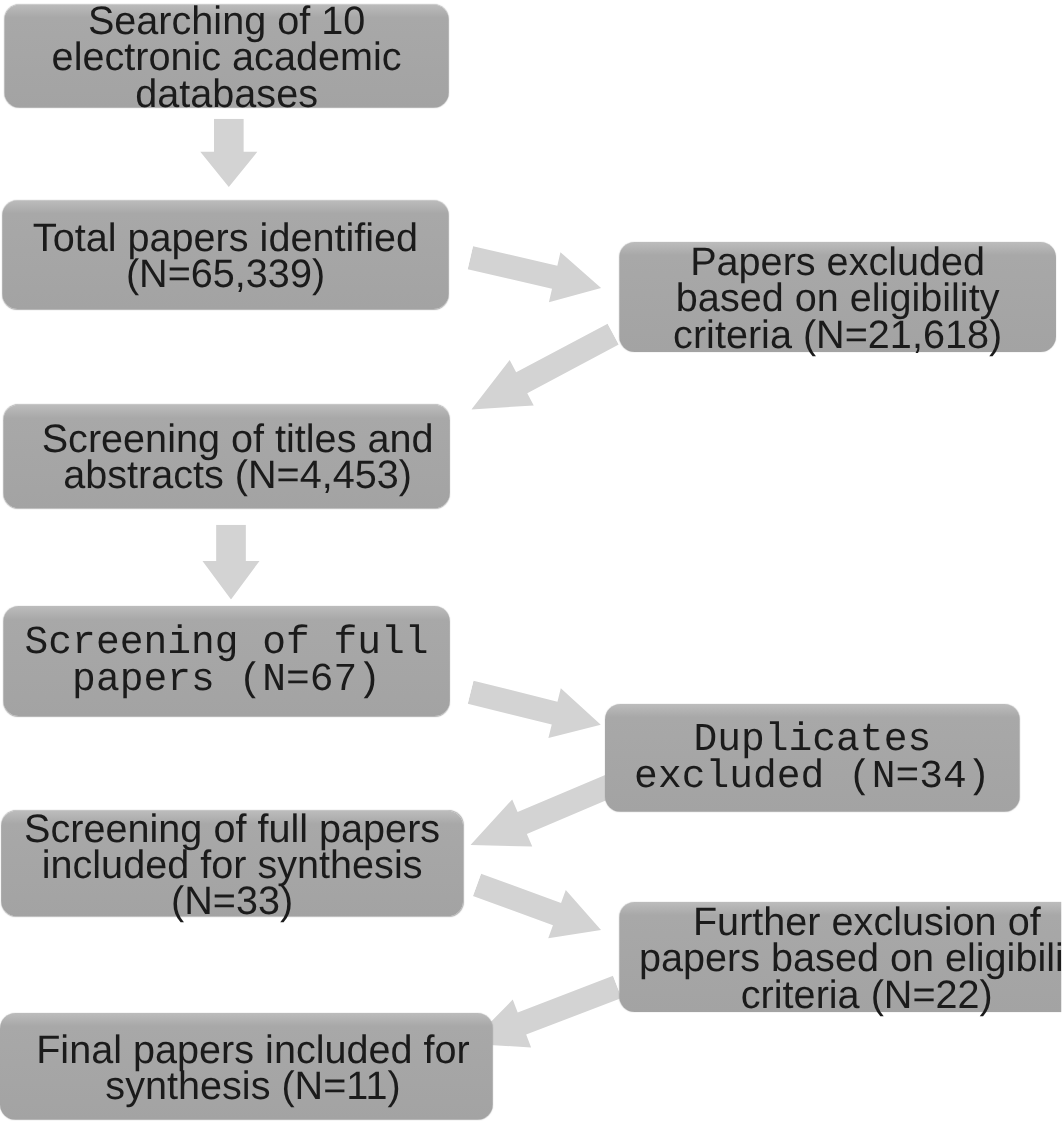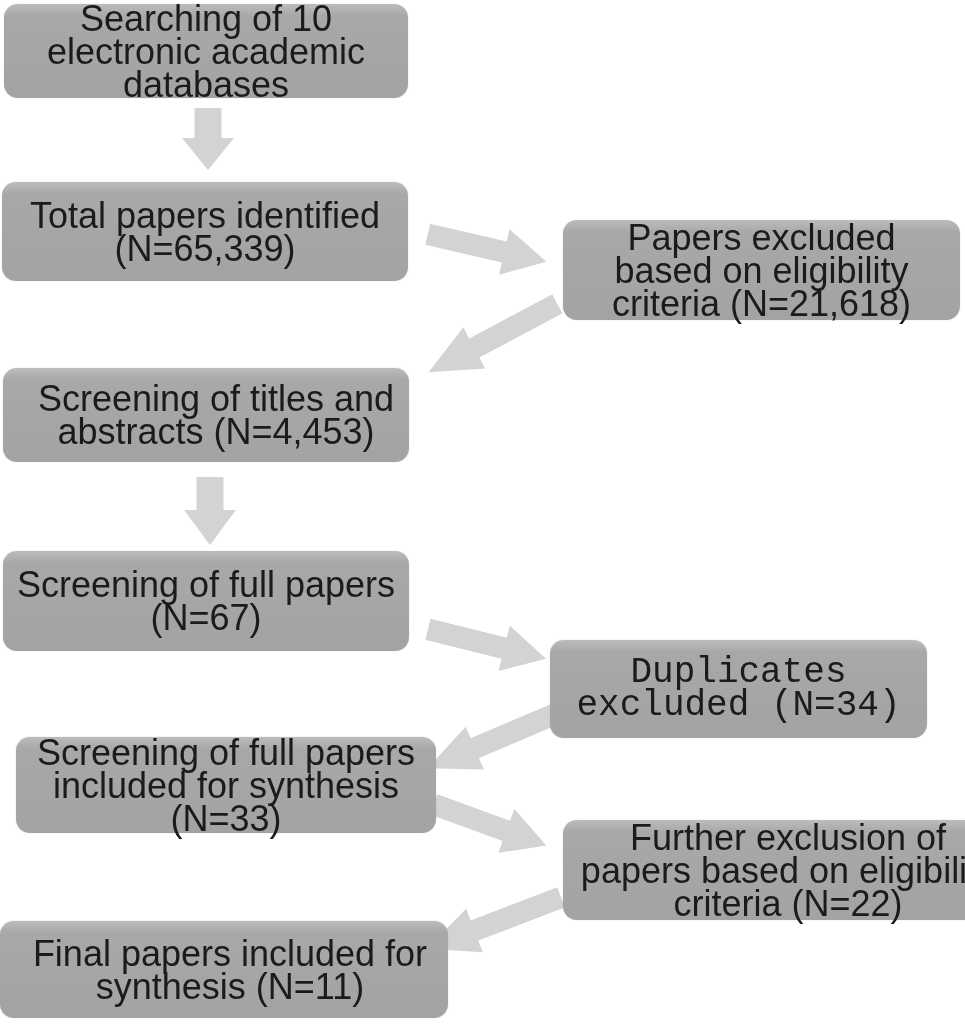--- a/index.html
+++ b/index.html
@@ -39,22 +39,22 @@
   .arrow {
     position: absolute;
   }
   .arrow svg { display: block; width: 100%; height: 100%; }
   .arrow polygon { fill: var(--arrow-fill); }
 
   
   #n-search    { left: 4px;   top: 4px;   width: 404px; height: 94px; }
   #n-ident     { left: 2px;   top: 182px; width: 406px; height: 99px; }
   #n-titles    { left: 3px;   top: 368px; width: 406px; height: 94px; padding-left: 32px; }
-  #n-fullpap   { left: 3px;   top: 551px; width: 406px; height: 100px; }
-  #n-synscr    { left: 16px;   top: 737px; width: 420px; height: 96px; align-items: center; }
+  #n-fullpap   { left: 3px;   top: 551px; width: 406px; height: 100px; font-family: Liberation Mono, monospace; }
+  #n-synscr    { left: 1px;   top: 737px; width: 420px; height: 96px; align-items: center; }
   #n-final     { left: 0px;   top: 921px; width: 448px; height: 97px; padding-left: 24px; }
   
   #n-excl1     { left: 563px; top: 220px; width: 397px; height: 100px; }
   #n-dupl      { left: 550px; top: 640px; width: 377px; height: 98px; font-family: Liberation Mono, monospace; }
   #n-excl2     { left: 563px; top: 820px; width: 450px; height: 100px; }
 
   
   #a-down-1   { left: 180px; top: 108px; width: 56px;  height: 62px; }
   #a-right-1  { left: 426px; top: 222px; width: 122px; height: 52px; transform: rotate(13deg); }
   #a-return-1 { left: 420px; top: 312px; width: 146px; height: 52px; transform: rotate(152deg); }

